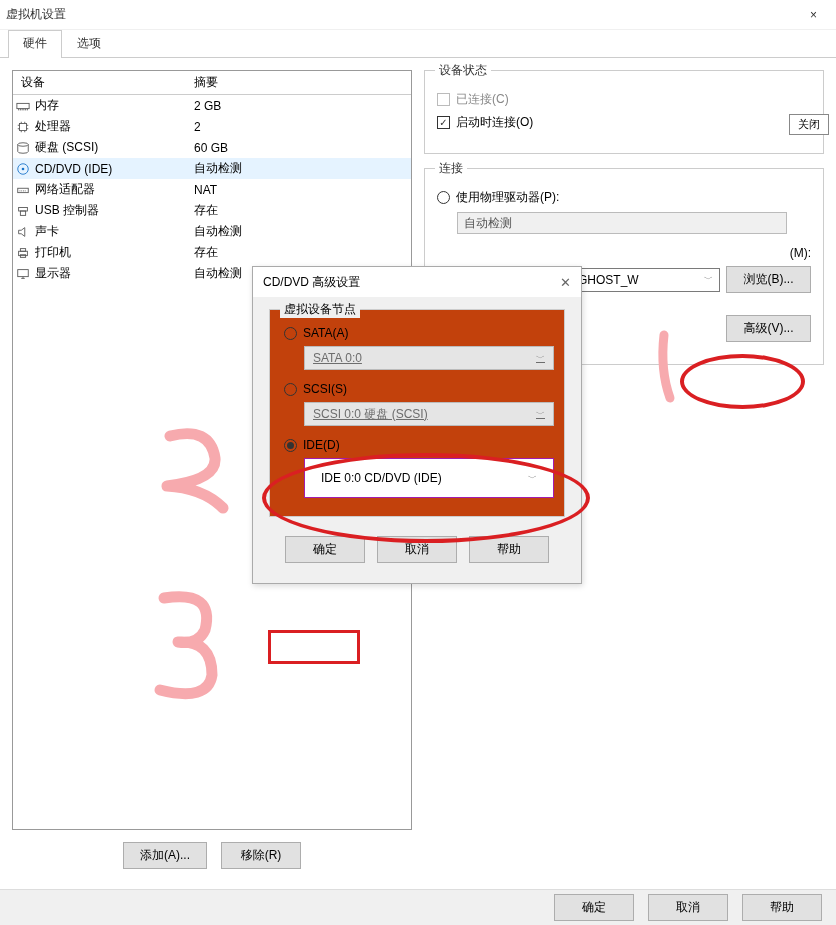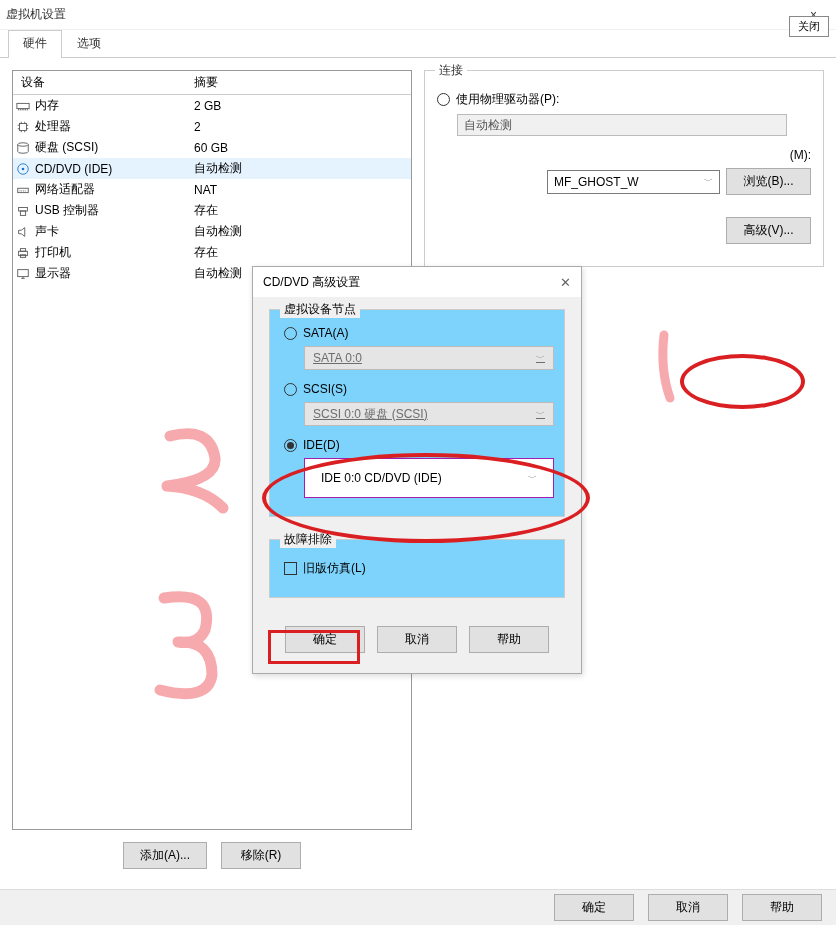--- a/index.html
+++ b/index.html
@@ -47,21 +47,21 @@
 
 
 .footer { position: absolute; bottom: 0; left: 0; right: 0; height: 36px; background: #f0f0f0; display: flex; justify-content: flex-end; align-items: center; gap: 14px; padding-right: 14px; border-top: 1px solid #ddd; }
 .watermark { position: absolute; right: 40px; bottom: 8px; color: #ccc; font-size: 12px; letter-spacing: 0.5px; }
 
 
 .adv-dialog { position: absolute; left: 252px; top: 266px; width: 330px; background: #f0f0f0; border: 1px solid #aaa; box-shadow: 1px 2px 6px rgba(0,0,0,0.15); }
 .adv-dialog .dlg-title { display: flex; align-items: center; height: 30px; padding: 0 10px; background: #fff; }
 .adv-dialog .dlg-title .x { margin-left: auto; font-size: 13px; color: #666; }
 .adv-dialog .dlg-body { padding: 12px 16px 8px; }
-.adv-group { border: 1px solid #ccc; padding: 14px 14px 14px; position: relative; margin-bottom: 22px; background: #7dd3fc; }
+.adv-group { border: 1px solid #ccc; padding: 14px 14px 14px; position: relative; margin-bottom: 13px; background: #c2410c; }
 .adv-group-title { position: absolute; top: -9px; left: 10px; background: #f0f0f0; padding: 0 4px; }
 .adv-radio-row { display: flex; align-items: center; gap: 6px; margin: 2px 0 6px; }
 .adv-combo { background: #e5e5e5; border: 1px solid #bbb; height: 24px; margin: 0 0 12px 20px; padding: 0 8px; display: flex; align-items: center; width: 250px; color: #6d6d6d; text-decoration: underline; }
 .adv-combo .arrow { margin-left: auto; font-size: 9px; }
 .ide-combo { background: #fff; border: 1px solid #a21caf; height: 40px; margin: 0 0 4px 20px; padding: 0 16px; display: flex; align-items: center; width: 250px; color: #000; }
 .ide-combo .arrow { margin-left: auto; font-size: 9px; color: #555; }
 .dlg-buttons { display: flex; justify-content: center; gap: 12px; padding: 6px 0 12px; }
 
 
 .annot { position: absolute; pointer-events: none; }
@@ -183,20 +183,31 @@
           </div>
         </div>
     </div>
     <div class="left-buttons">
       <div class="btn">添加(A)...</div>
       <div class="btn">移除(R)</div>
     </div>
   </div>
 
   <div class="right-col">
+    <div class="group">
+      <div class="group-title">设备状态</div>
+      <div class="cbx-row">
+        <div class="cbx-box" style="border-color:#bbb;color:#bbb"></div>
+        <span style="color:#888">已连接(C)</span>
+      </div>
+      <div class="cbx-row">
+        <div class="cbx-box">✓</div>
+        <span>启动时连接(O)</span>
+      </div>
+    </div>
 
     <div class="group" style="padding-bottom:22px">
       <div class="group-title">连接</div>
       <div class="rad-row">
         <div class="rad-circle"></div>
         <span>使用物理驱动器(P):</span>
       </div>
       <div class="disabled-input">自动检测</div>
       <div class="close-balloon">关闭</div>
       <div style="display:flex;align-items:center;gap:6px;margin-top:12px">
@@ -240,27 +251,20 @@
         <span>SCSI 0:0   硬盘 (SCSI)</span>
           <span class="arrow">﹀</span>
       </div>
       <div class="adv-radio-row">
         <div class="rad-circle checked"></div>
         <span>IDE(D)</span>
       </div>
       <div class="ide-combo">
         <span>IDE 0:0   CD/DVD (IDE)</span>
           <span class="arrow">﹀</span>
-      </div>
-    </div>
-    <div class="adv-group">
-      <div class="adv-group-title">故障排除</div>
-      <div class="cbx-row">
-        <div class="cbx-box"></div>
-        <span>旧版仿真(L)</span>
       </div>
     </div>
     <div class="dlg-buttons">
       <div class="btn">确定</div>
       <div class="btn">取消</div>
       <div class="btn">帮助</div>
     </div>
   </div>
 </div>
 

